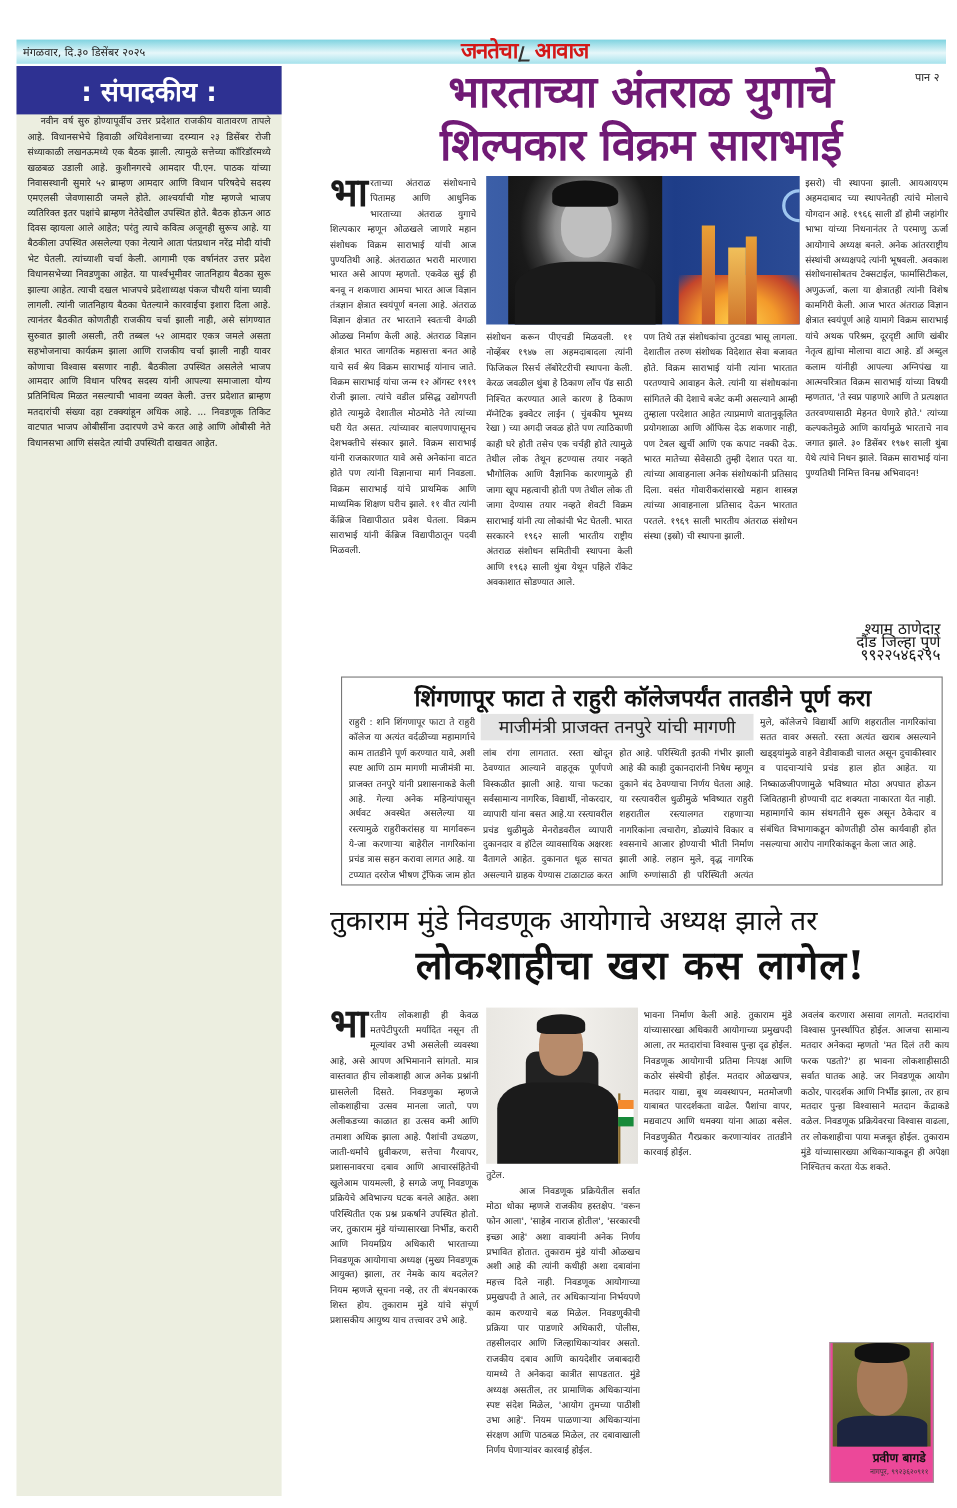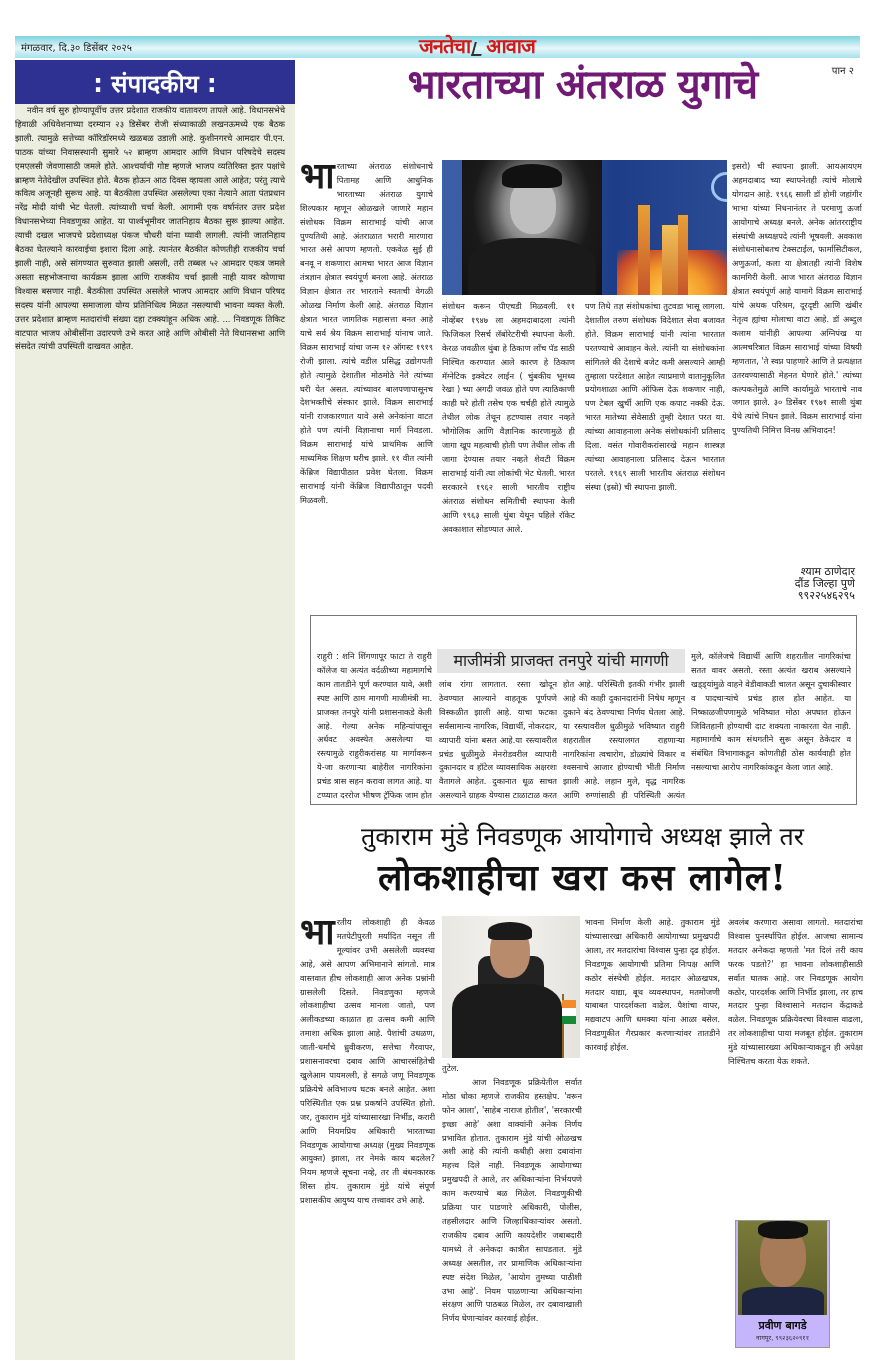--- a/index.html
+++ b/index.html
@@ -9,55 +9,55 @@
     background: linear-gradient(to bottom, #7fd3e0 0%, #e6f7fa 55%, #a6e2ec 100%);
     display: flex; align-items: center; justify-content: space-between; padding: 0 6px; }
   .masthead .date { font-size: 10px; color: #222; }
   .masthead .page { font-size: 10px; color: #222; margin-top: 45px; }
   .logo { position: absolute; left: 404px; top: -2px; height: 24px; display: flex; }
   .logo .l1, .logo .l2 { font-family: "DejaVu Sans", sans-serif; font-weight: bold; font-size: 20px; color: #d31818; line-height: 24px; letter-spacing: -1px; }
   .logo .mid { width: 16px; height: 22px; display: flex; flex-direction: column; align-items: center; justify-content: flex-end; }
   .logo .mid .fig { width: 10px; height: 14px; border-left: 2px solid #333; border-bottom: 2px solid #333; transform: skew(-15deg); }
 
   
-  .editorial { position: absolute; left: 15px; top: 60px; width: 280px; height: 1300px; background: #eceee0; }
+  .editorial { position: absolute; left: 15px; top: 60px; width: 241px; height: 1300px; background: #eceee0; }
   .ed-banner { background: #2e3192; color: #fff; height: 44px; display: flex; align-items: center; justify-content: center; font-size: 24px; font-weight: bold; }
   .ed-title { font-size: 15.5px; font-weight: bold; text-align: center; padding: 4px 0 6px; color: #111; }
-  .ed-body { font-size: 8.4px; line-height: 13.9px; text-align: justify; padding: 0 10px 0 0; color: #1a1a1a; text-indent: 12px; }
+  .ed-body { font-size: 8.4px; line-height: 13.9px; text-align: justify; padding: 0 10px 0 10px; color: #1a1a1a; text-indent: 12px; }
 
   
   .sar-head { position: absolute; left: 300px; top: 60px; width: 565px; text-align: center; font-family: "DejaVu Serif", serif; font-weight: bold; font-size: 40px; line-height: 48px; color: #701a75; letter-spacing: -0.5px; }
   .col { position: absolute; font-size: 8.2px; line-height: 13.9px; text-align: justify; color: #1a1a1a; }
   .dropcap { float: left; font-size: 36px; line-height: 30px; font-weight: bold; margin-right: 2px; font-family: "DejaVu Serif", serif; }
   .sar-img { position: absolute; left: 442px; top: 160px; width: 285px; height: 135px; background: linear-gradient(90deg, #3c5fa8 0%, #2f5298 40%, #1e3d88 60%, #2b4b95 100%); overflow: hidden; }
   .sar-portrait { position: absolute; left: 20px; top: 0; width: 140px; height: 135px; background: radial-gradient(ellipse at 50% 35%, #c8c8c8 0%, #8a8a8a 28%, #3a3a3a 45%, #1a1a1a 60%, #111 100%); }
   .sar-portrait .hair { position: absolute; left: 40px; top: 4px; width: 60px; height: 24px; border-radius: 50% 50% 20% 20%; background: #111; }
   .sar-portrait .face { position: absolute; left: 48px; top: 18px; width: 46px; height: 56px; border-radius: 45%; background: #bfbfbf; }
   .sar-portrait .suit { position: absolute; left: 6px; top: 78px; width: 128px; height: 60px; border-radius: 40% 40% 0 0; background: #1a1a1a; }
   .rocket { position: absolute; bottom: 0; background: linear-gradient(#e8a036, #c6552b); }
   .fire { position: absolute; left: 175px; bottom: 0; width: 110px; height: 45px; background: radial-gradient(ellipse at 50% 100%, #ffd34d 0%, #f39a2b 45%, #c4452b 80%, transparent 100%); }
   .moon { position: absolute; right: -14px; top: 12px; width: 30px; height: 30px; border-radius: 50%; border: 3px solid #9ec6f0; }
-  .signature { position: absolute; left: 745px; top: 566px; width: 110px; text-align: right; font-size: 11px; line-height: 12px; color: #111; }
+  .signature { position: absolute; left: 745px; top: 566px; width: 110px; text-align: right; font-size: 14px; line-height: 12px; color: #111; }
 
   
   .shing-box { position: absolute; left: 310px; top: 615px; width: 547px; height: 190px; border: 1.5px solid #777; }
   .shing-head { position: absolute; left: 0; top: 4px; width: 547px; text-align: center; font-weight: bold; font-size: 21px; color: #111; }
   .shing-sub { position: absolute; left: 126px; top: 33px; width: 248px; height: 24px; background: #e4e4e4; font-size: 16px; text-align: center; line-height: 24px; color: #222; }
 
   
-  .munde-sub { position: absolute; left: 300px; top: 818px; width: 565px; text-align: center; font-size: 25px; color: #111; }
+  .munde-sub { position: absolute; left: 300px; top: 818px; width: 565px; font-size: 25px; color: #111; }
   .munde-head { position: absolute; left: 300px; top: 852px; width: 565px; text-align: center; font-family: "DejaVu Serif", serif; font-weight: bold; font-size: 36px; color: #111; letter-spacing: 1px; }
   .munde-img { position: absolute; left: 442px; top: 916px; width: 138px; height: 142px; background: linear-gradient(90deg, #e9e7e2, #f4f2ee 50%, #e5e3de); overflow: hidden; }
   .munde-img .chair { position: absolute; left: 36px; top: 40px; width: 66px; height: 60px; background: #222; border-radius: 10px 10px 0 0; }
   .munde-img .head { position: absolute; left: 48px; top: 10px; width: 40px; height: 52px; background: #b78b6b; border-radius: 45%; }
   .munde-img .hair { position: absolute; left: 46px; top: 6px; width: 44px; height: 18px; background: #1a1a1a; border-radius: 50% 50% 20% 20%; }
   .munde-img .body { position: absolute; left: 10px; top: 68px; width: 110px; height: 80px; background: #1b1b1b; border-radius: 30% 30% 0 0; }
   .munde-img .flag { position: absolute; left: 120px; top: 84px; width: 14px; height: 24px; background: linear-gradient(#f48a2e 0 33%, #fff 33% 66%, #178a3a 66%); }
   .munde-img .pole { position: absolute; left: 120px; top: 78px; width: 2px; height: 64px; background: #8a6a2a; }
-  .author-box { position: absolute; left: 735px; top: 1220px; width: 95px; height: 128px; border: 1px solid #999; background: #c4b5fd; }
+  .author-box { position: absolute; left: 754px; top: 1220px; width: 95px; height: 128px; border: 1px solid #999; background: #ec4899; padding-left: 16px; }
   .author-photo { position: absolute; left: 2px; top: 0; width: 89px; height: 94px; background: linear-gradient(#7a7a3a, #5a5a28); overflow: hidden; }
   .author-photo .face { position: absolute; left: 22px; top: 6px; width: 46px; height: 60px; background: #a77a58; border-radius: 45%; }
   .author-photo .hair { position: absolute; left: 20px; top: 0; width: 50px; height: 18px; background: #111; border-radius: 40%; }
   .author-photo .suit { position: absolute; left: 4px; top: 66px; width: 82px; height: 30px; background: #1c2440; border-radius: 30% 30% 0 0; }
   .author-name { position: absolute; top: 96px; width: 93px; text-align: center; font-size: 11px; font-weight: bold; }
   .author-meta { position: absolute; top: 112px; width: 93px; text-align: center; font-size: 6.5px; color: #333; }
 </style>
 </head>
 <body>
 
@@ -73,20 +73,21 @@
   <span class="page">पान २</span>
 </div>
 
 <div class="editorial">
   <div class="ed-banner">: संपादकीय :</div>
   <div class="ed-body">नवीन वर्ष सुरु होण्यापूर्वीच उत्तर प्रदेशात राजकीय वातावरण तापले आहे. विधानसभेचे हिवाळी अधिवेशनाच्या दरम्यान २३ डिसेंबर रोजी संध्याकाळी लखनऊमध्ये एक बैठक झाली. त्यामुळे सत्तेच्या कॉरिडॉरमध्ये खळबळ उडाली आहे. कुशीनगरचे आमदार पी.एन. पाठक यांच्या निवासस्थानी सुमारे ५२ ब्राम्हण आमदार आणि विधान परिषदेचे सदस्य एमएलसी जेवणासाठी जमले होते. आश्चर्याची गोष्ट म्हणजे भाजप व्यतिरिक्त इतर पक्षांचे ब्राम्हण नेतेदेखील उपस्थित होते. बैठक होऊन आठ दिवस व्हायला आले आहेत; परंतु त्याचे कवित्व अजूनही सुरूच आहे. या बैठकीला उपस्थित असलेल्या एका नेत्याने आता पंतप्रधान नरेंद्र मोदी यांची भेट घेतली. त्यांच्याशी चर्चा केली. आगामी एक वर्षानंतर उत्तर प्रदेश विधानसभेच्या निवडणुका आहेत. या पार्श्वभूमीवर जातनिहाय बैठका सुरू झाल्या आहेत. त्याची दखल भाजपचे प्रदेशाध्यक्ष पंकज चौधरी यांना घ्यावी लागली. त्यांनी जातनिहाय बैठका घेतल्याने कारवाईचा इशारा दिला आहे. त्यानंतर बैठकीत कोणतीही राजकीय चर्चा झाली नाही, असे सांगण्यात सुरुवात झाली असली, तरी तब्बल ५२ आमदार एकत्र जमले असता सहभोजनाचा कार्यक्रम झाला आणि राजकीय चर्चा झाली नाही यावर कोणाचा विश्वास बसणार नाही. बैठकीला उपस्थित असलेले भाजप आमदार आणि विधान परिषद सदस्य यांनी आपल्या समाजाला योग्य प्रतिनिधित्व मिळत नसल्याची भावना व्यक्त केली. उत्तर प्रदेशात ब्राम्हण मतदारांची संख्या दहा टक्क्यांहून अधिक आहे. ... निवडणूक तिकिट वाटपात भाजप ओबीसींना उदारपणे उभे करत आहे आणि ओबीसी नेते विधानसभा आणि संसदेत त्यांची उपस्थिती दाखवत आहेत.</div>
 </div>
 
 <div class="sar-head">
   <div>भारताच्या अंतराळ युगाचे</div>
+  <div>शिल्पकार विक्रम साराभाई</div>
 </div>
 
 <div class="col" style="left:300px;top:160px;width:133px;height:440px;overflow:hidden;">
   <span class="dropcap">भा</span>
   <span>रताच्या अंतराळ संशोधनाचे पितामह आणि आधुनिक भारताच्या अंतराळ युगाचे शिल्पकार म्हणून ओळखले जाणारे महान संशोधक विक्रम साराभाई यांची आज पुण्यतिथी आहे. अंतराळात भरारी मारणारा भारत असे आपण म्हणतो. एकवेळ सुई ही बनवू न शकणारा आमचा भारत आज विज्ञान तंत्रज्ञान क्षेत्रात स्वयंपूर्ण बनला आहे. अंतराळ विज्ञान क्षेत्रात तर भारताने स्वतःची वेगळी ओळख निर्माण केली आहे. अंतराळ विज्ञान क्षेत्रात भारत जागतिक महासत्ता बनत आहे याचे सर्व श्रेय विक्रम साराभाई यांनाच जाते. विक्रम साराभाई यांचा जन्म १२ ऑगस्ट १९१९ रोजी झाला. त्यांचे वडील प्रसिद्ध उद्योगपती होते त्यामुळे देशातील मोठमोठे नेते त्यांच्या घरी येत असत. त्यांच्यावर बालपणापासूनच देशभक्तीचे संस्कार झाले. विक्रम साराभाई यांनी राजकारणात यावे असे अनेकांना वाटत होते पण त्यांनी विज्ञानाचा मार्ग निवडला. विक्रम साराभाई यांचे प्राथमिक आणि माध्यमिक शिक्षण घरीच झाले. ११ वीत त्यांनी केंब्रिज विद्यापीठात प्रवेश घेतला. विक्रम साराभाई यांनी केंब्रिज विद्यापीठातून पदवी मिळवली.</span>
 </div>
 
 <div class="sar-img">
   <div class="sar-portrait">
     <div class="suit"></div>
@@ -104,20 +105,21 @@
 <div class="col" style="left:585px;top:300px;width:140px;height:300px;overflow:hidden;">पण तिथे तज्ञ संशोधकांचा तुटवडा भासू लागला. देशातील तरुण संशोधक विदेशात सेवा बजावत होते. विक्रम साराभाई यांनी त्यांना भारतात परतण्याचे आवाहन केले. त्यांनी या संशोधकांना सांगितले की देशाचे बजेट कमी असल्याने आम्ही तुम्हाला परदेशात आहेत त्याप्रमाणे वातानुकूलित प्रयोगशाळा आणि ऑफिस देऊ शकणार नाही, पण टेबल खुर्ची आणि एक कपाट नक्की देऊ. भारत मातेच्या सेवेसाठी तुम्ही देशात परत या. त्यांच्या आवाहनाला अनेक संशोधकांनी प्रतिसाद दिला. वसंत गोवारीकरांसारखे महान शास्त्रज्ञ त्यांच्या आवाहनाला प्रतिसाद देऊन भारतात परतले. १९६९ साली भारतीय अंतराळ संशोधन संस्था (इस्रो) ची स्थापना झाली.</div>
 <div class="col" style="left:732px;top:160px;width:130px;height:400px;overflow:hidden;">इसरो) ची स्थापना झाली. आयआयएम अहमदाबाद च्या स्थापनेतही त्यांचे मोलाचे योगदान आहे. १९६६ साली डॉ होमी जहांगीर भाभा यांच्या निधनानंतर ते परमाणु ऊर्जा आयोगाचे अध्यक्ष बनले. अनेक आंतरराष्ट्रीय संस्थांची अध्यक्षपदे त्यांनी भूषवली. अवकाश संशोधनासोबतच टेक्सटाईल, फार्मासिटीकल, अणुऊर्जा, कला या क्षेत्रातही त्यांनी विशेष कामगिरी केली. आज भारत अंतराळ विज्ञान क्षेत्रात स्वयंपूर्ण आहे यामागे विक्रम साराभाई यांचे अथक परिश्रम, दूरदृष्टी आणि खंबीर नेतृत्व ह्यांचा मोलाचा वाटा आहे. डॉ अब्दुल कलाम यांनीही आपल्या अग्निपंख या आत्मचरित्रात विक्रम साराभाई यांच्या विषयी म्हणतात, 'ते स्वप्न पाहणारे आणि ते प्रत्यक्षात उतरवण्यासाठी मेहनत घेणारे होते.' त्यांच्या कल्पकतेमुळे आणि कार्यामुळे भारताचे नाव जगात झाले. ३० डिसेंबर १९७१ साली थुंबा येथे त्यांचे निधन झाले. विक्रम साराभाई यांना पुण्यतिथी निमित्त विनम्र अभिवादन!</div>
 
 <div class="signature">
   <div>श्याम ठाणेदार</div>
   <div>दौंड जिल्हा पुणे</div>
   <div>९९२२५४६२९५</div>
 </div>
 
 <div class="shing-box">
+  <div class="shing-head">शिंगणापूर फाटा ते राहुरी कॉलेजपर्यंत तातडीने पूर्ण करा</div>
   <div class="shing-sub">माजीमंत्री प्राजक्त तनपुरे यांची मागणी</div>
   <div class="col" style="left:6px;top:34px;width:115px;height:150px;overflow:hidden;">राहुरी : शनि शिंगणापूर फाटा ते राहुरी कॉलेज या अत्यंत वर्दळीच्या महामार्गाचे काम तातडीने पूर्ण करण्यात यावे, अशी स्पष्ट आणि ठाम मागणी माजीमंत्री मा. प्राजक्त तनपुरे यांनी प्रशासनाकडे केली आहे. गेल्या अनेक महिन्यांपासून अर्धवट अवस्थेत असलेल्या या रस्त्यामुळे राहुरीकरांसह या मार्गावरून ये-जा करणाऱ्या बाहेरील नागरिकांना प्रचंड त्रास सहन करावा लागत आहे. या टप्प्यात दररोज भीषण ट्रॅफिक जाम होत असून सकाळ-संध्याकाळ वाहनांच्या लांबच</div>
   <div class="col" style="left:128px;top:62px;width:118px;height:122px;overflow:hidden;">लांब रांगा लागतात. रस्ता खोदून ठेवण्यात आल्याने वाहतूक पूर्णपणे विस्कळीत झाली आहे. याचा फटका सर्वसामान्य नागरिक, विद्यार्थी, नोकरदार, व्यापारी यांना बसत आहे.या रस्त्यावरील प्रचंड धुळीमुळे मेनरोडवरील व्यापारी दुकानदार व हॉटेल व्यावसायिक अक्षरशः वैतागले आहेत. दुकानात धूळ साचत असल्याने ग्राहक येण्यास टाळाटाळ करत आहेत. परिणामी अनेक व्यापाऱ्यांचे मोठे आर्थिक नुकसान</div>
   <div class="col" style="left:252px;top:62px;width:122px;height:122px;overflow:hidden;">होत आहे. परिस्थिती इतकी गंभीर झाली आहे की काही दुकानदारांनी निषेध म्हणून दुकाने बंद ठेवण्याचा निर्णय घेतला आहे. या रस्त्यावरील धुळीमुळे भविष्यात राहुरी शहरातील रस्त्यालगत राहणाऱ्या नागरिकांना त्वचारोग, डोळ्यांचे विकार व श्वसनाचे आजार होण्याची भीती निर्माण झाली आहे. लहान मुले, वृद्ध नागरिक आणि रुग्णांसाठी ही परिस्थिती अत्यंत धोकादायक ठरत आहे. या रस्त्यावरून शाळेतील लहान</div>
   <div class="col" style="left:380px;top:34px;width:160px;height:150px;overflow:hidden;">मुले, कॉलेजचे विद्यार्थी आणि शहरातील नागरिकांचा सतत वावर असतो. रस्ता अत्यंत खराब असल्याने खड्ड्यांमुळे वाहने वेडीवाकडी चालत असून दुचाकीस्वार व पादचाऱ्यांचे प्रचंड हाल होत आहेत. या निष्काळजीपणामुळे भविष्यात मोठा अपघात होऊन जिवितहानी होण्याची दाट शक्यता नाकारता येत नाही. महामार्गाचे काम संथगतीने सुरू असून ठेकेदार व संबंधित विभागाकडून कोणतीही ठोस कार्यवाही होत नसल्याचा आरोप नागरिकांकडून केला जात आहे.</div>
 </div>
 
 <div class="munde-sub">तुकाराम मुंडे निवडणूक आयोगाचे अध्यक्ष झाले तर</div>
 <div class="munde-head">लोकशाहीचा खरा कस लागेल!</div>
 

